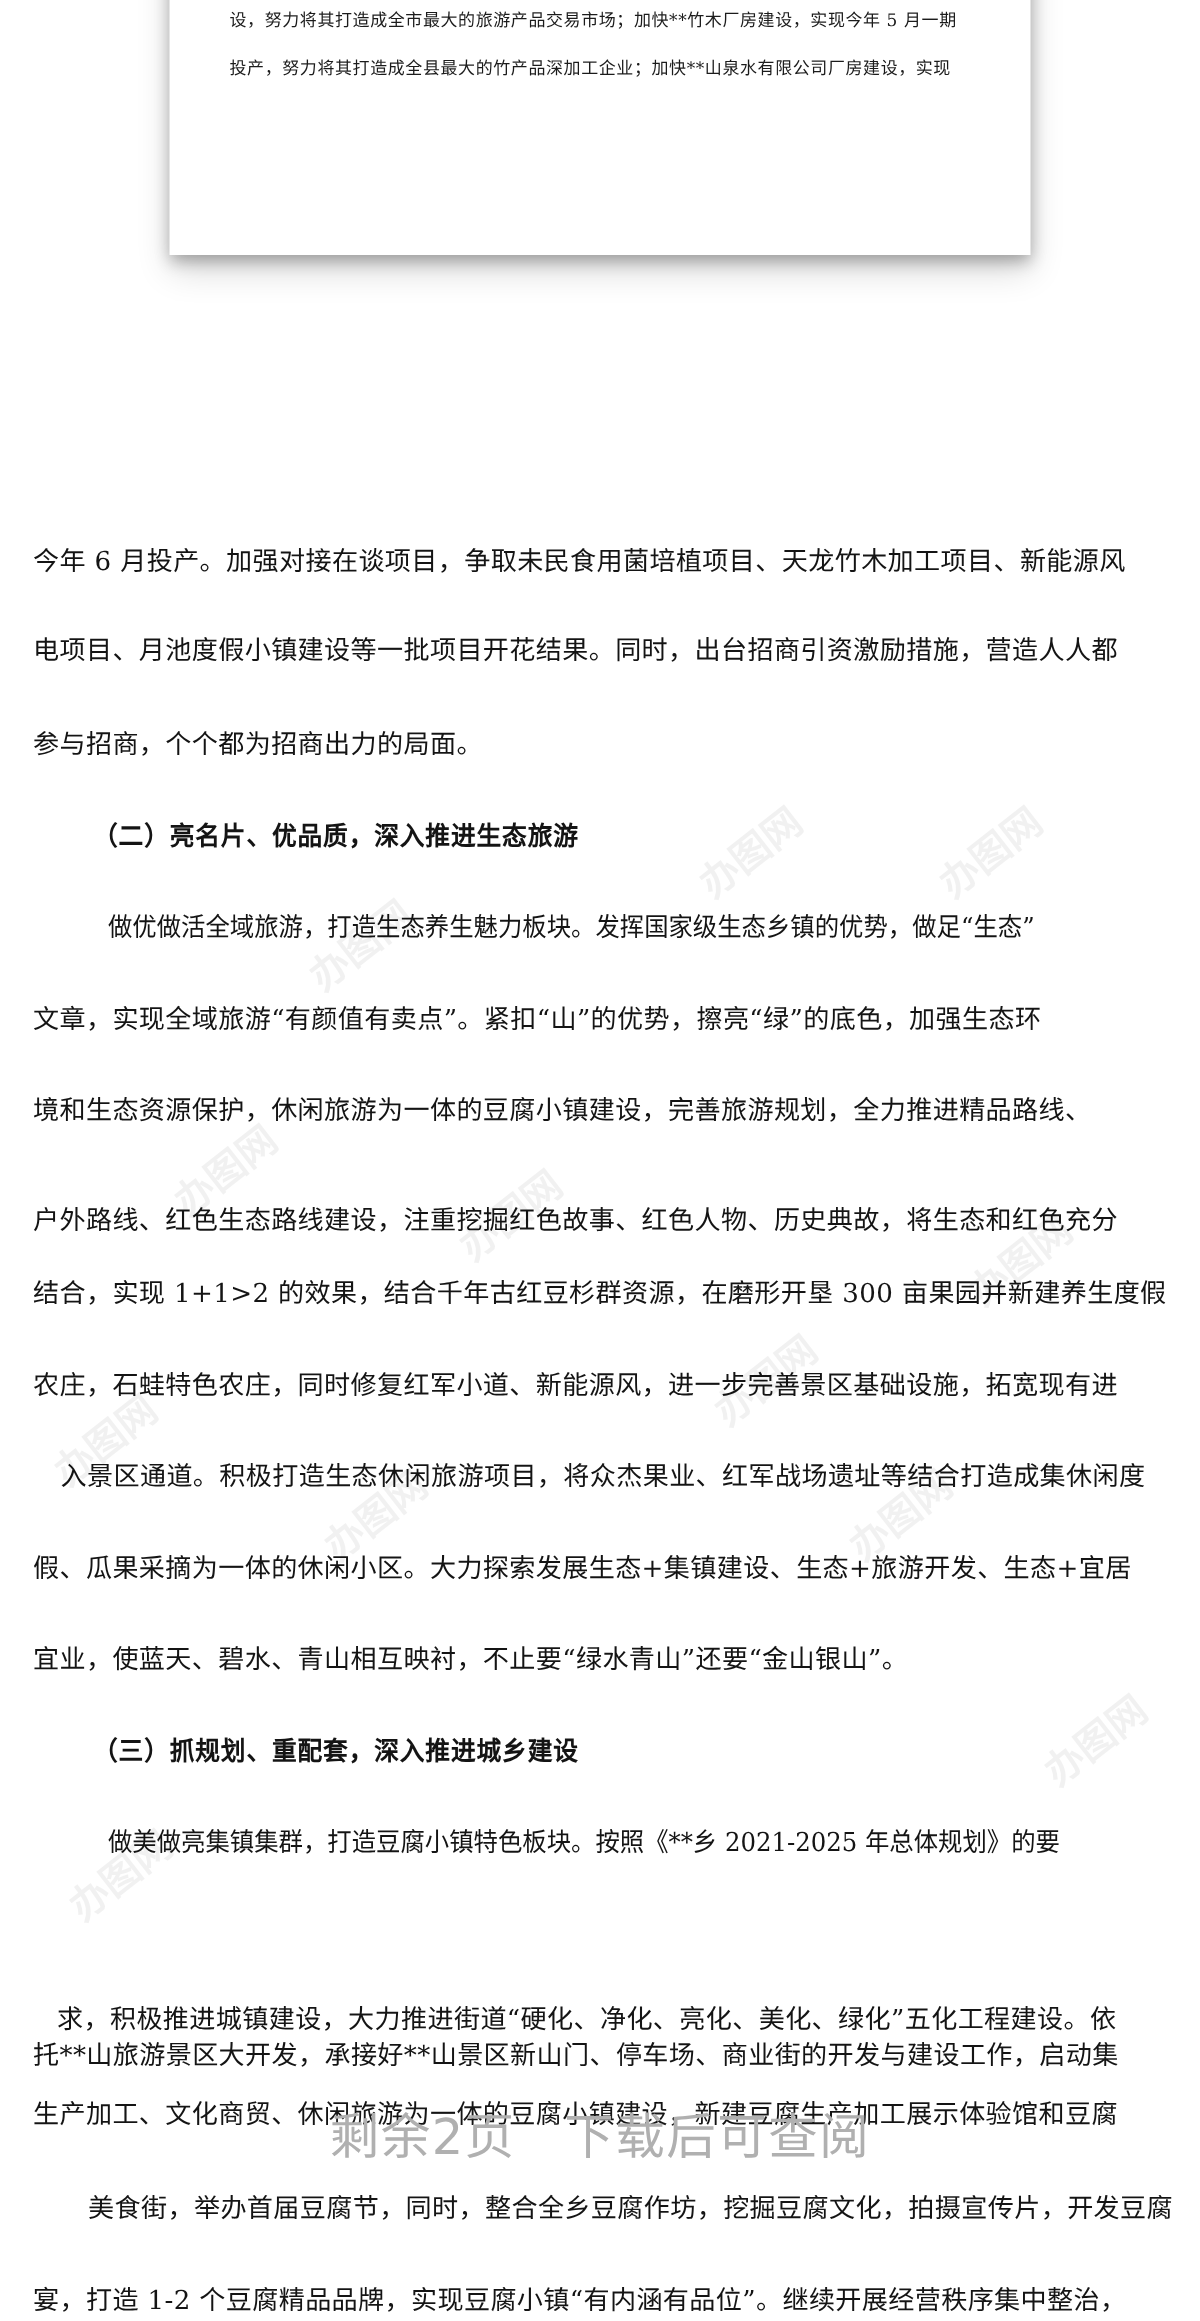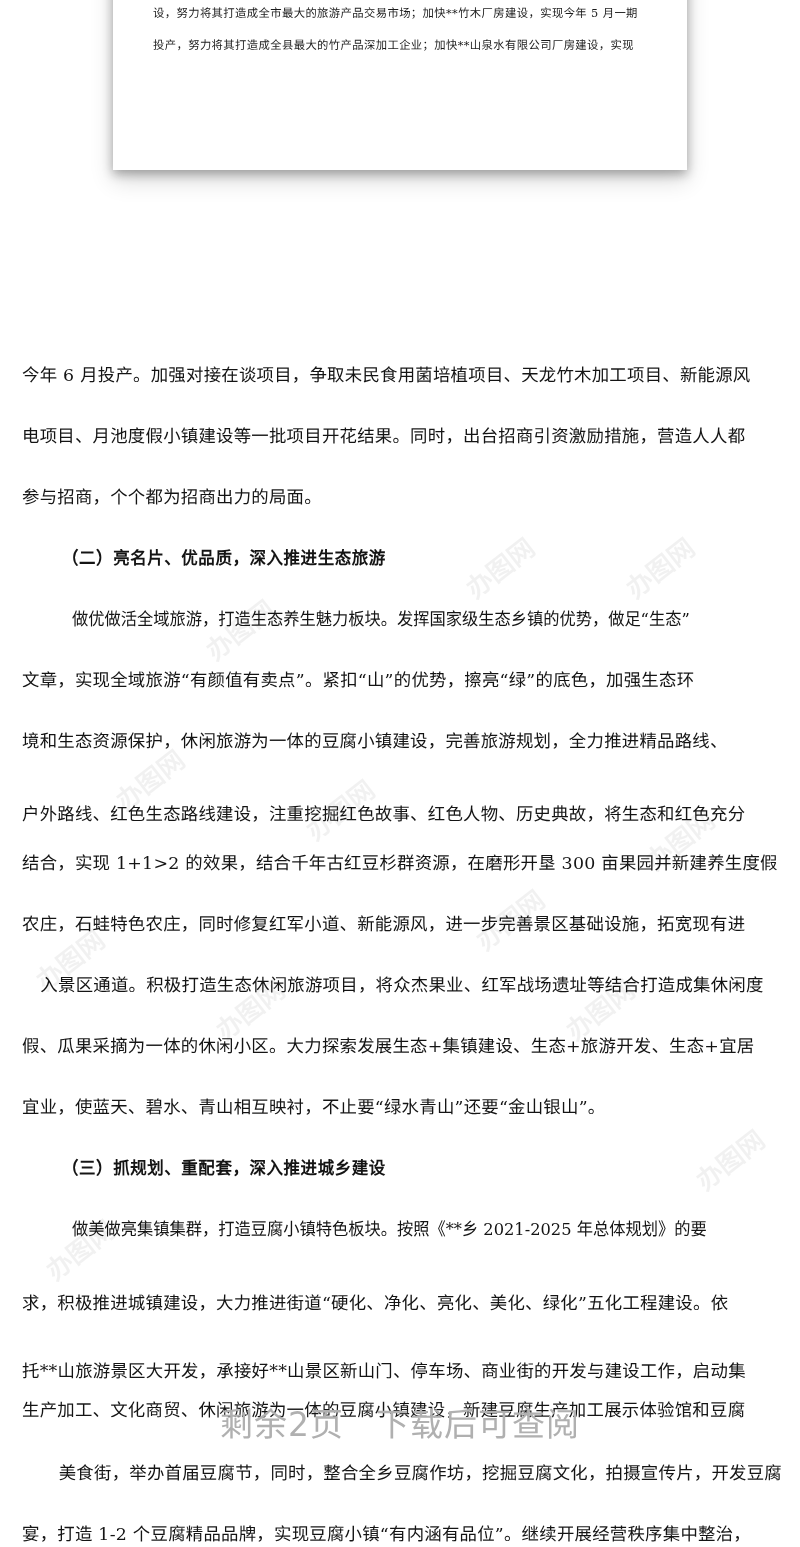--- a/index.html
+++ b/index.html
@@ -138,35 +138,35 @@
 <body>
 
 <div id="prev-page-card">
   <div class="prev-line l1">设，努力将其打造成全市最大的旅游产品交易市场；加快**竹木厂房建设，实现今年 5 月一期</div>
   <div class="prev-line l2">投产，努力将其打造成全县最大的竹产品深加工企业；加快**山泉水有限公司厂房建设，实现</div>
 </div>
 
 <div id="doc-page">
   <div id="doc-body">
       <div class="doc-line full" style="top: 170px;">今年 6 月投产。加强对接在谈项目，争取未民食用菌培植项目、天龙竹木加工项目、新能源风</div>
-      <div class="doc-line full" style="top: 231px;">电项目、月池度假小镇建设等一批项目开花结果。同时，出台招商引资激励措施，营造人人都</div>
+      <div class="doc-line full" style="top: 231px; font-family: Liberation Mono, monospace;">电项目、月池度假小镇建设等一批项目开花结果。同时，出台招商引资激励措施，营造人人都</div>
       <div class="doc-line full" style="top: 292px;">参与招商，个个都为招商出力的局面。</div>
       <div class="doc-line heading indent2" style="top: 353px; transform-origin: left center; transform: scaleX(0.9474);">（二）亮名片、优品质，深入推进生态旅游</div>
       <div class="doc-line indent3" style="top: 414px; transform-origin: left center; transform: scaleX(0.9342);">做优做活全域旅游，打造生态养生魅力板块。发挥国家级生态乡镇的优势，做足“生态”</div>
       <div class="doc-line full" style="top: 475px;">文章，实现全域旅游“有颜值有卖点”。紧扣“山”的优势，擦亮“绿”的底色，加强生态环</div>
       <div class="doc-line full" style="top: 536px;">境和生态资源保护，休闲旅游为一体的豆腐小镇建设，完善旅游规划，全力推进精品路线、</div>
       <div class="doc-line full" style="top: 597px; margin-top: 12px;">户外路线、红色生态路线建设，注重挖掘红色故事、红色人物、历史典故，将生态和红色充分</div>
       <div class="doc-line full" style="top: 658px;">结合，实现 1+1&gt;2 的效果，结合千年古红豆杉群资源，在磨形开垦 300 亩果园并新建养生度假</div>
       <div class="doc-line full" style="top: 719px;">农庄，石蛙特色农庄，同时修复红军小道、新能源风，进一步完善景区基础设施，拓宽现有进</div>
       <div class="doc-line full" style="top: 780px; text-align: center;">入景区通道。积极打造生态休闲旅游项目，将众杰果业、红军战场遗址等结合打造成集休闲度</div>
       <div class="doc-line full" style="top: 841px;">假、瓜果采摘为一体的休闲小区。大力探索发展生态+集镇建设、生态+旅游开发、生态+宜居</div>
       <div class="doc-line full" style="top: 902px;">宜业，使蓝天、碧水、青山相互映衬，不止要“绿水青山”还要“金山银山”。</div>
       <div class="doc-line heading indent2" style="top: 963px; transform-origin: left center; transform: scaleX(0.9474);">（三）抓规划、重配套，深入推进城乡建设</div>
       <div class="doc-line indent3" style="top: 1024px; transform-origin: left center; transform: scaleX(0.9342);">做美做亮集镇集群，打造豆腐小镇特色板块。按照《**乡 2021-2025 年总体规划》的要</div>
-      <div class="doc-line full" style="top: 1098px;">求，积极推进城镇建设，大力推进街道“硬化、净化、亮化、美化、绿化”五化工程建设。依</div>
+      <div class="doc-line full" style="top: 1142px; margin-left: 16px;">求，积极推进城镇建设，大力推进街道“硬化、净化、亮化、美化、绿化”五化工程建设。依</div>
       <div class="doc-line full" style="top: 1146px; margin-top: 20px;">托**山旅游景区大开发，承接好**山景区新山门、停车场、商业街的开发与建设工作，启动集</div>
       <div class="doc-line full" style="top: 1207px; font-family: Liberation Mono, monospace;">生产加工、文化商贸、休闲旅游为一体的豆腐小镇建设，新建豆腐生产加工展示体验馆和豆腐</div>
       <div class="doc-line full" style="top: 1268px; text-align: right;">美食街，举办首届豆腐节，同时，整合全乡豆腐作坊，挖掘豆腐文化，拍摄宣传片，开发豆腐</div>
       <div class="doc-line full" style="top: 1329px;">宴，打造 1-2 个豆腐精品品牌，实现豆腐小镇“有内涵有品位”。继续开展经营秩序集中整治，</div>
     </div>
 </div>
 
 <div id="watermark-layer">
     <div class="watermark" style="left: 460px; top: 548px;">办图网</div>
     <div class="watermark" style="left: 620px; top: 548px;">办图网</div>

